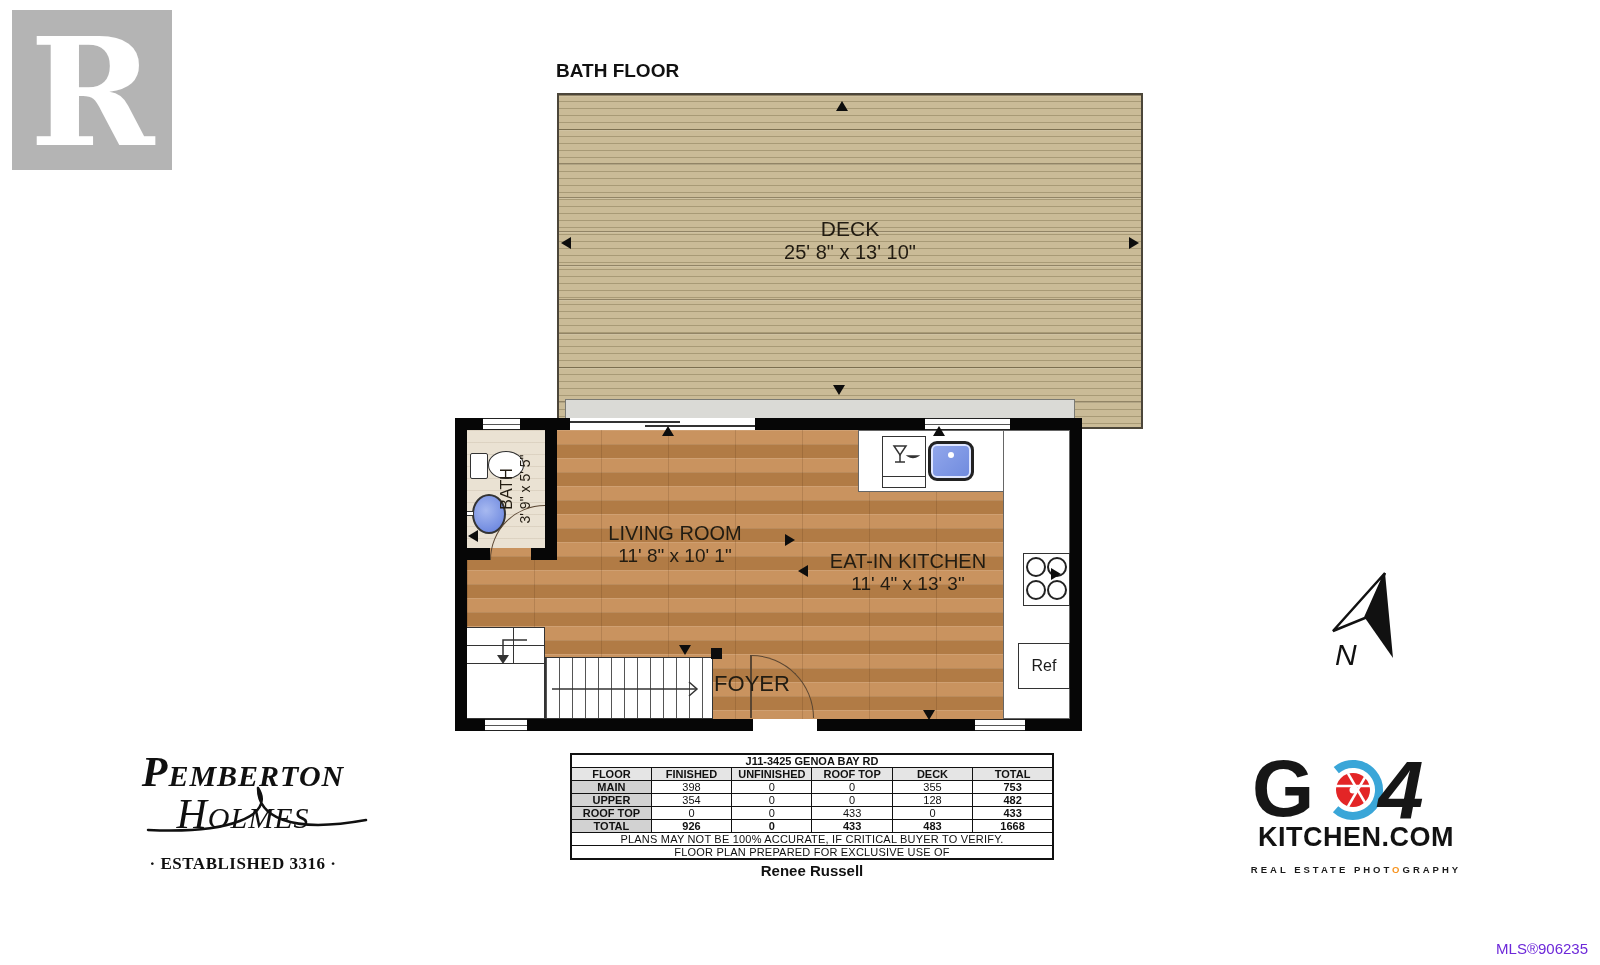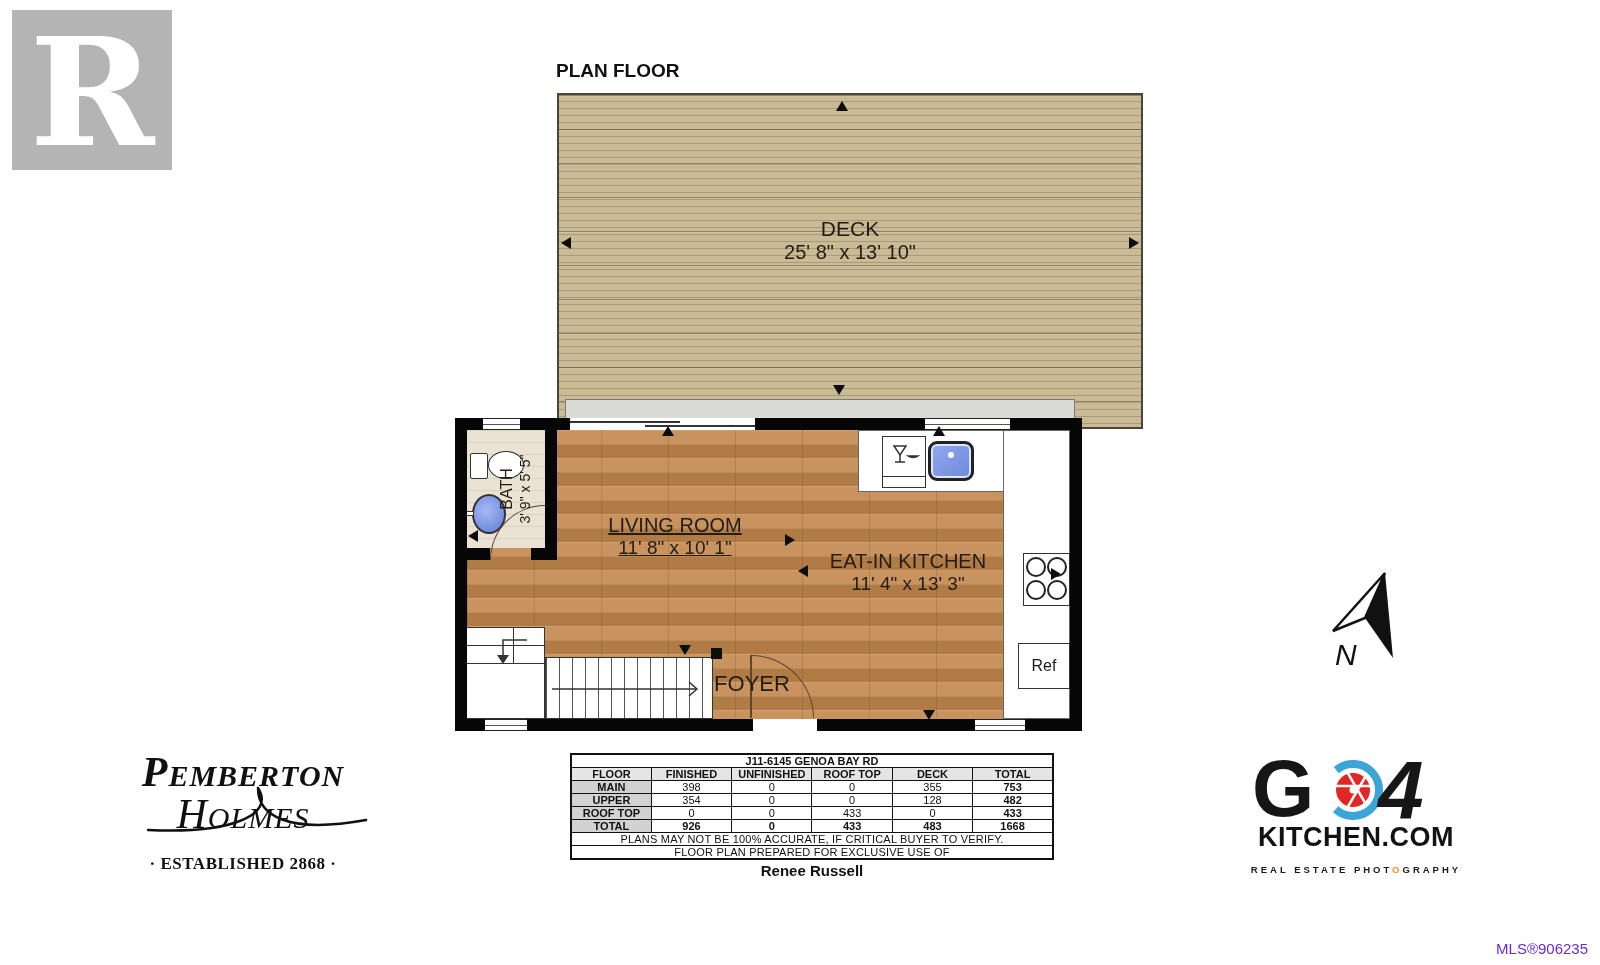--- a/index.html
+++ b/index.html
@@ -127,21 +127,21 @@
 
 <div id="stage">
 
   <div class="realtor-wrap">
     <svg width="166" height="166">
       <rect x="2" y="2" width="160" height="160" fill="#b4b4b4"></rect>
       <text x="82" y="137" text-anchor="middle" font-family="DejaVu Serif, serif" font-weight="bold" font-size="150" fill="#ffffff">R</text>
     </svg>
   </div>
 
-  <div class="main-floor-title">PLAN FLOOR</div>
+  <div class="main-floor-title">BATH FLOOR</div>
 
   <div class="deck">
     <div class="deck-label">
       <div class="rname">DECK</div>
       <div class="rdims">25' 8" x 13' 10"</div>
     </div>
     <div class="tri up" style="left:277px; top:6px;"></div>
     <div class="tri down" style="left:274px; top:290px;"></div>
     <div class="tri left" style="left:2px; top:142px;"></div>
     <div class="tri right" style="left:570px; top:142px;"></div>
@@ -223,21 +223,21 @@
     <div class="window" style="left:28px; top:0; width:37px; height:12px;"></div>
     <div class="opening" style="left:115px; top:0; width:185px; height:12px;"></div>
     <div class="slider-line" style="left:115px; top:3px; width:110px; height:2px;"></div>
     <div class="slider-line" style="left:190px; top:7px; width:110px; height:2px;"></div>
     <div class="window" style="left:470px; top:0; width:85px; height:12px;"></div>
 
     <div class="window" style="left:30px; top:301px; width:42px; height:12px;"></div>
     <div class="opening" style="left:298px; top:301px; width:64px; height:12px;"></div>
     <div class="window" style="left:520px; top:301px; width:50px; height:12px;"></div>
 
-    <div class="room-label" style="left:100px; top:96px; width:240px;text-decoration:underline;">
+    <div class="room-label" style="left:100px; top:104px; width:240px;">
       <div class="rname">LIVING ROOM</div>
       <div class="rdims">11' 8" x 10' 1"</div>
     </div>
     <div class="room-label" style="left:333px; top:132px; width:240px;">
       <div class="rname">EAT-IN KITCHEN</div>
       <div class="rdims">11' 4" x 13' 3"</div>
     </div>
     <div class="room-label foyer-label" style="left:237px; top:253px; width:120px;">FOYER</div>
 
     <div class="tri up" style="left:207px; top:8px;"></div>
@@ -248,21 +248,21 @@
     <div class="tri right" style="left:596px; top:150px;"></div>
     <div class="tri down" style="left:224px; top:227px;"></div>
     <div class="sqmark" style="left:256px; top:230px;"></div>
     <div class="tri down" style="left:468px; top:292px;"></div>
   </div>
 
   <div class="area-table-wrap">
     <table class="area">
       <tbody>
         <tr>
-            <td class="t-title" colspan="6">J11-6145 GENOA BAY RD</td>
+            <td class="t-title" colspan="6">J11-3425 GENOA BAY RD</td>
           </tr>
         <tr class="head">
           <td style="width:86px;">FLOOR</td>
           <td style="width:86px;">FINISHED</td>
           <td style="width:79px;">UNFINISHED</td>
           <td style="width:86px;">ROOF TOP</td>
           <td style="width:84px;">DECK</td>
           <td style="width:63px;">TOTAL</td>
         </tr>
         <tr>
@@ -307,21 +307,21 @@
     </table>
   </div>
   <div class="prepared-name">Renee Russell</div>
 
   <div class="pemberton">
     <div class="pem-line1"><span class="bigcap">P</span><span>EMBERTON</span></div>
     <div class="pem-line2"><span class="bigcap">H</span><span>OLMES</span></div>
     <svg class="pem-swash" viewBox="0 0 270 70">
       <path d="M150,12 C168,40 120,58 40,54 M150,12 C150,40 180,58 258,44" fill="none" stroke="#101010" stroke-width="2.5" stroke-linecap="round"></path>
     </svg>
-    <div class="pem-est">· ESTABLISHED 2868 ·</div>
+    <div class="pem-est">· ESTABLISHED 3316 ·</div>
   </div>
 
   <div class="go4">
     <svg width="212" height="66">
       <text x="2" y="60" font-size="80" font-weight="bold" fill="#161616" font-family="Liberation Sans, sans-serif">G</text>
       <circle cx="103" cy="34" r="26" fill="#ffffff" stroke="#3aa6d8" stroke-width="8" stroke-dasharray="118 46" transform="rotate(-130 103 34)"></circle>
       <g transform="translate(103,34)">
         <circle r="17" fill="#e32526"></circle>
         <g stroke="#ffffff" stroke-width="2.6">
           <line x1="-17" y1="-4" x2="17" y2="-4"></line>

